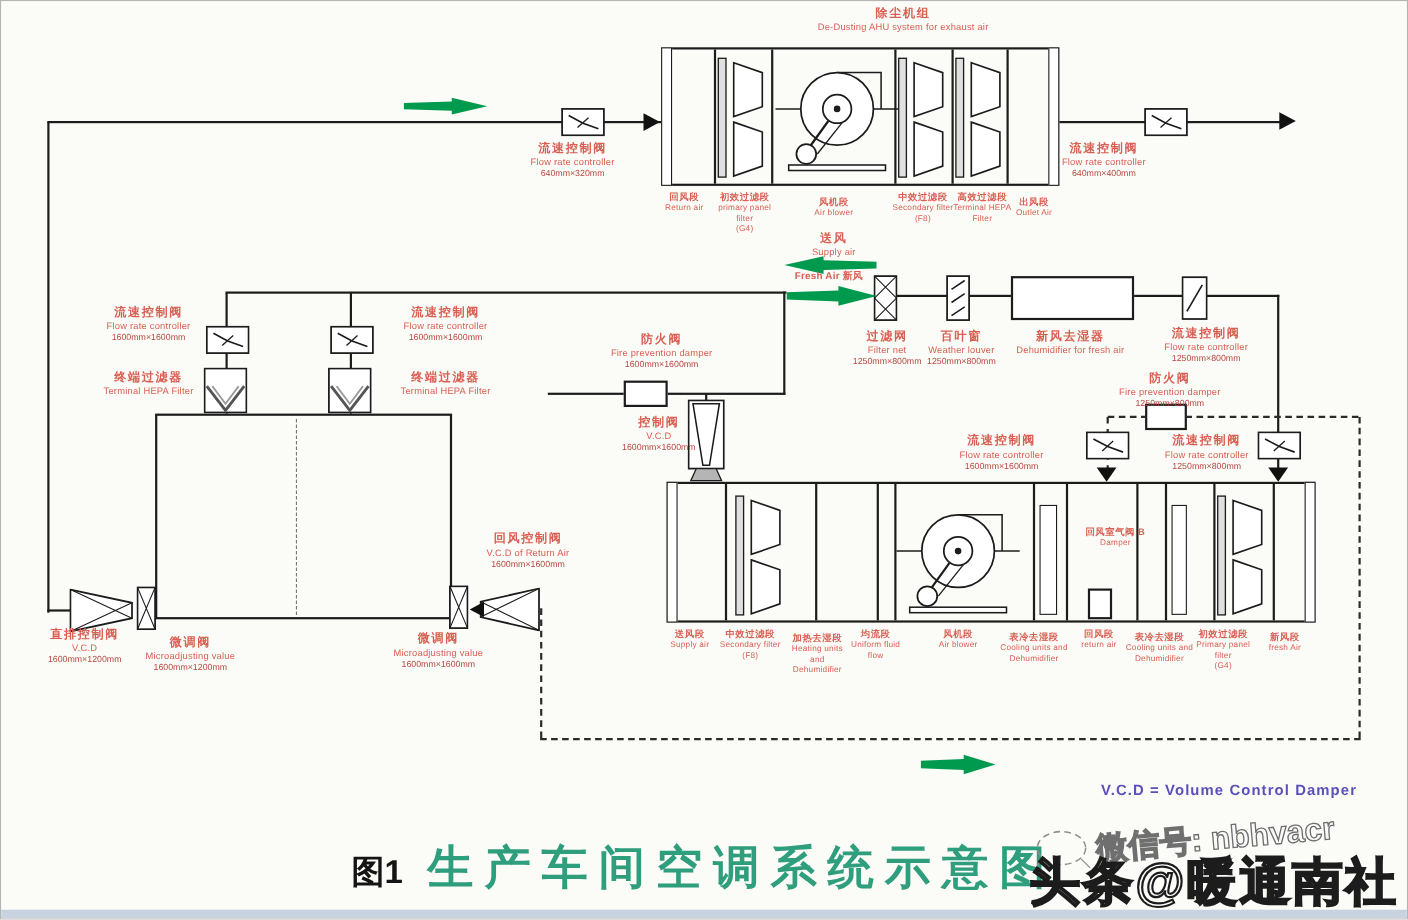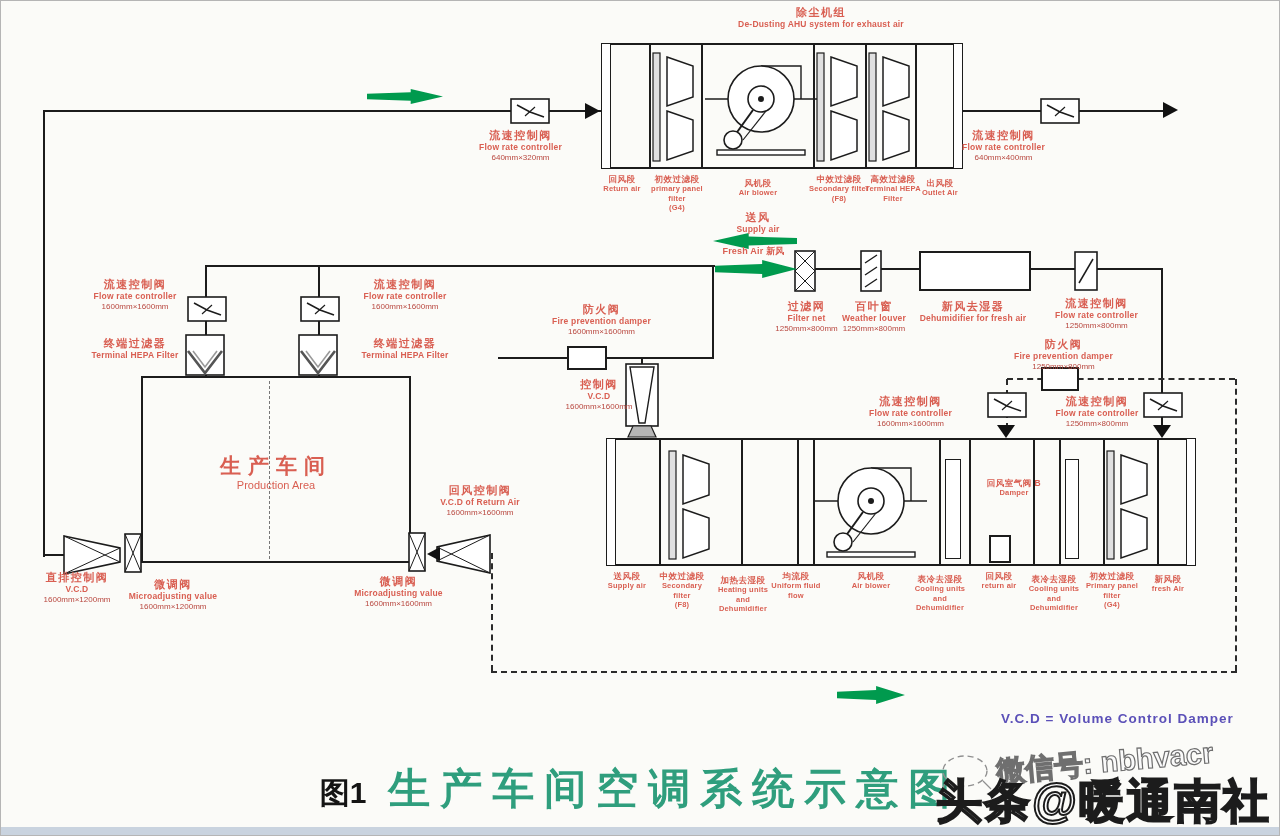--- a/index.html
+++ b/index.html
@@ -12,21 +12,21 @@
   .box{position:absolute;border:2px solid #1c1c1c;box-sizing:border-box;background:transparent;}
   .wbox{position:absolute;border:2px solid #1c1c1c;box-sizing:border-box;background:#fff;}
   .flange{position:absolute;border:1.5px solid #1c1c1c;box-sizing:border-box;background:#fff;}
   .dvd{position:absolute;width:1.5px;background:#1c1c1c;}
   .coil{position:absolute;border:1.5px solid #1c1c1c;box-sizing:border-box;background:#fff;}
   .icon{position:absolute;line-height:0;}
   .tri-r{position:absolute;width:0;height:0;border-top:8px solid transparent;border-bottom:8px solid transparent;border-left:15px solid #111;}
   .tri-d{position:absolute;width:0;height:0;border-left:9px solid transparent;border-right:9px solid transparent;border-top:13px solid #111;}
   .lbl{position:absolute;text-align:center;color:#d95f52;line-height:1.22;font-weight:600;}
   .lbl .cn{font-size:11px;letter-spacing:1.5px;}
-  .lbl .en{font-size:8.5px;font-weight:700;letter-spacing:.2px;}
+  .lbl .en{font-size:8.5px;font-weight:400;letter-spacing:.2px;}
   .lbl .dim{font-size:8px;color:#b8473f;font-weight:400;letter-spacing:0;}
   .lbl.sm .cn{font-size:8.5px;letter-spacing:.5px;}
   .lbl.sm .en{font-size:7.5px;}
   .prod-cn{font-size:21px;letter-spacing:7px;font-weight:700;}
   .prod-en{font-size:11px;font-weight:400;}
   .legend{position:absolute;color:#5b50b8;font-size:13.5px;letter-spacing:1px;font-weight:600;}
   .caption{position:absolute;left:0;top:760px;width:100%;display:flex;justify-content:center;align-items:baseline;gap:22px;}
   .cap-fig{font-size:30px;font-weight:700;color:#141414;}
   .cap-title{font-size:42px;font-weight:600;color:#2f9e7d;letter-spacing:10px;}
   .wm1{position:absolute;font-size:29px;font-weight:700;color:#fafafa;-webkit-text-stroke:1.2px #6f6f6f;transform:rotate(-5deg);white-space:nowrap;}
@@ -296,24 +296,20 @@
     <div class="cn">防火阀</div>
     <div class="en">Fire prevention damper</div>
     <div class="dim">1600mm×1600mm</div>
   </div>
   <div class="lbl" style="left:548px;top:377px;width:100px">
     <div class="cn">控制阀</div>
     <div class="en">V.C.D</div>
     <div class="dim">1600mm×1600mm</div>
   </div>
 
-  <div class="lbl" style="left:150px;top:452px;width:250px">
-    <div class="prod-cn">生产车间</div>
-    <div class="prod-en">Production Area</div>
-  </div>
   <div class="lbl" style="left:420px;top:483px;width:118px">
     <div class="cn">回风控制阀</div>
     <div class="en">V.C.D of Return Air</div>
     <div class="dim">1600mm×1600mm</div>
   </div>
   <div class="lbl" style="left:330px;top:574px;width:135px">
     <div class="cn">微调阀</div>
     <div class="en">Microadjusting value</div>
     <div class="dim">1600mm×1600mm</div>
   </div>

